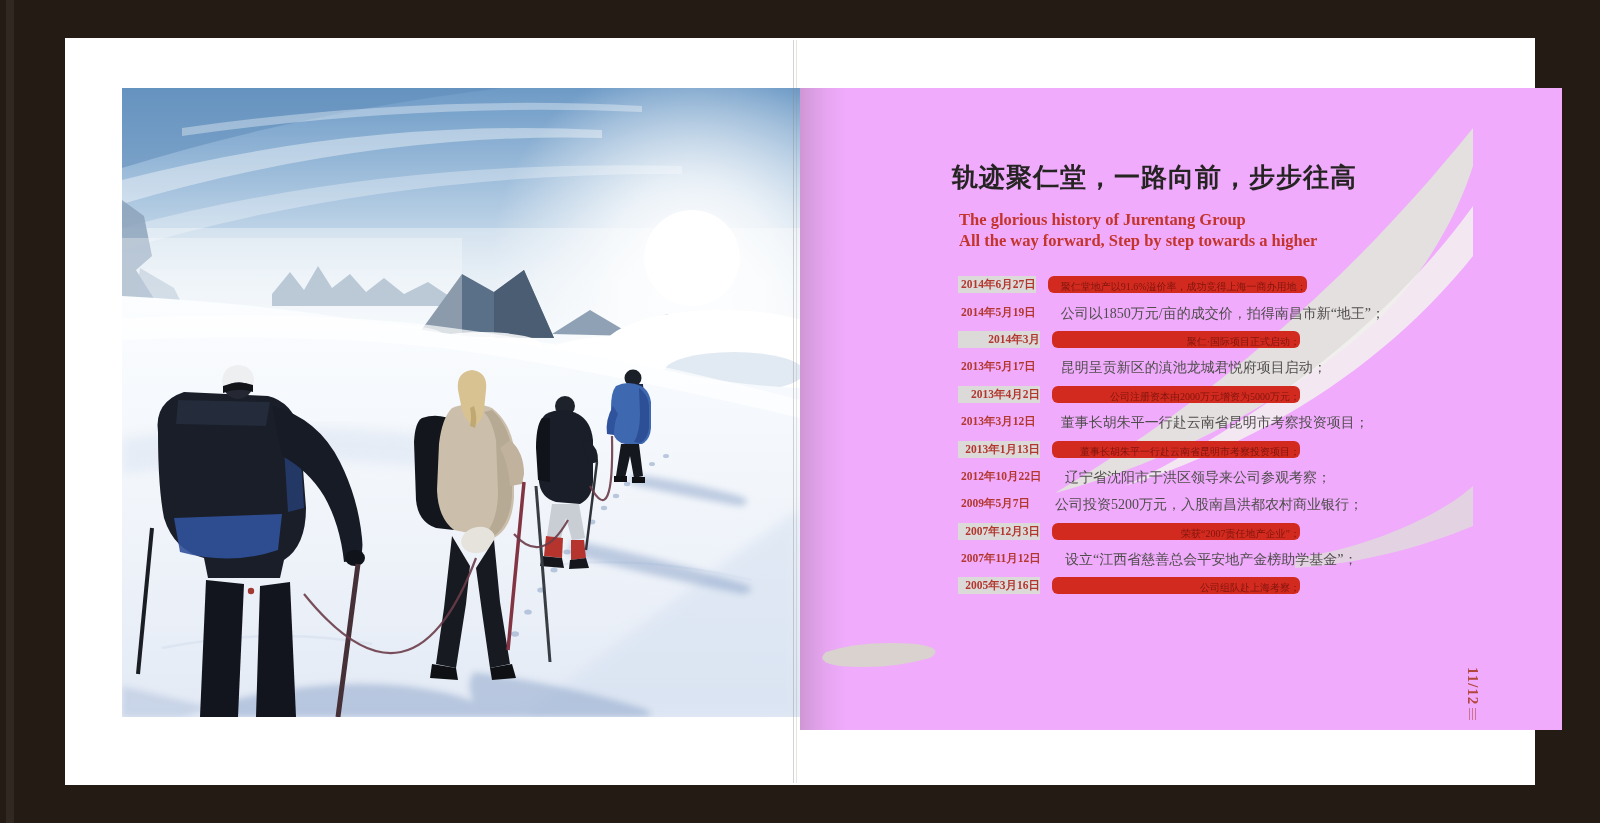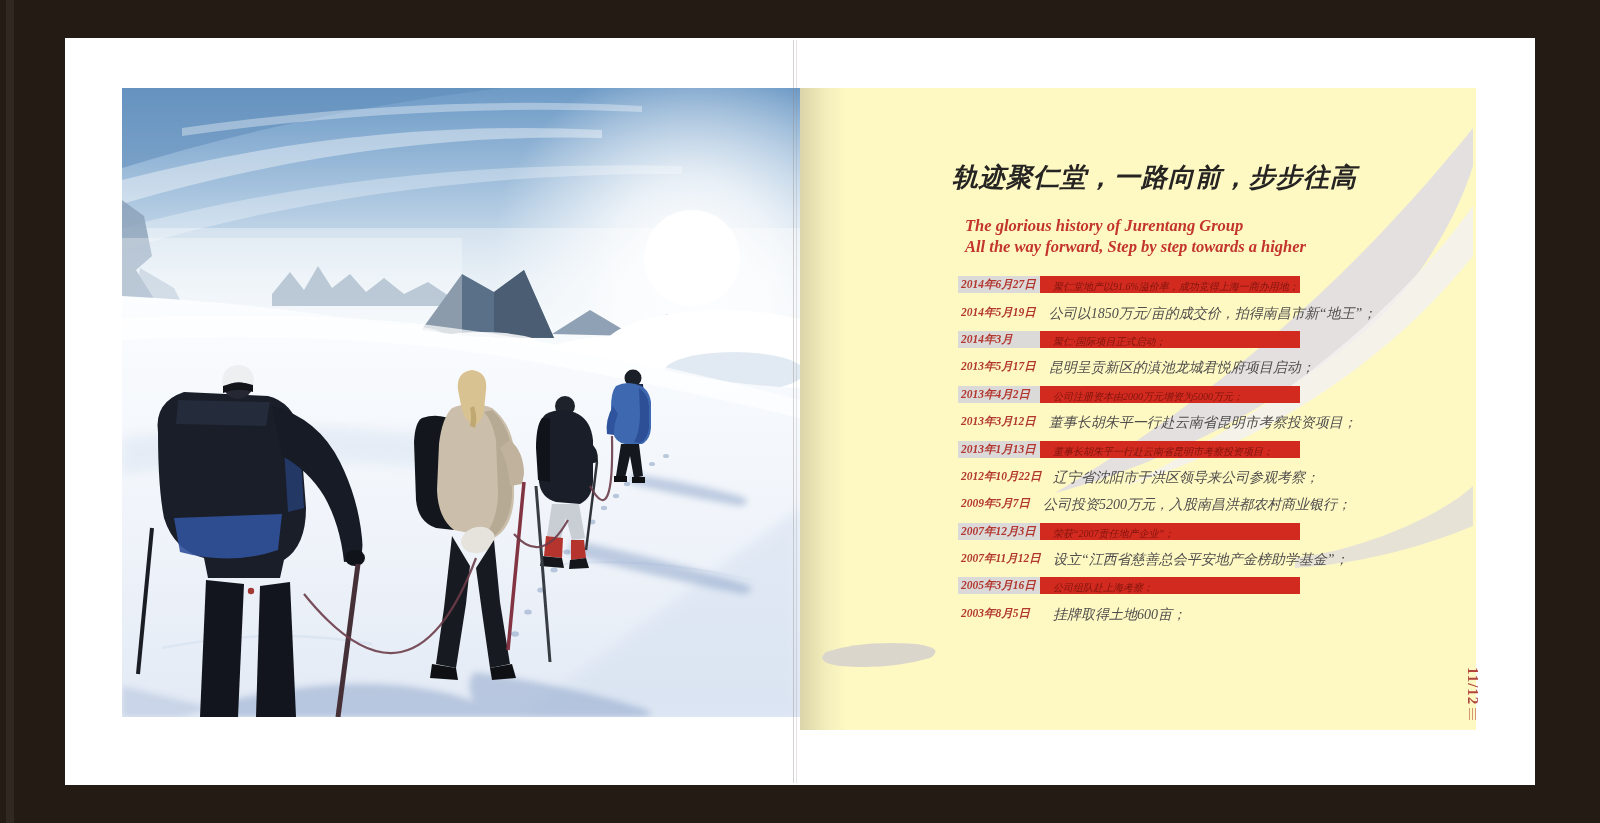--- a/index.html
+++ b/index.html
@@ -7,41 +7,41 @@
          font-family:"Liberation Serif","DejaVu Serif",serif;}
   .stage::before{content:"";position:absolute;left:6px;top:0;width:8px;height:100%;
          background:rgba(255,255,255,0.06);}
   .book{position:absolute;left:65px;top:38px;width:1470px;height:747px;background:#ffffff;}
 
   
   .photo{position:absolute;left:57px;top:50px;width:678px;height:629px;overflow:hidden;}
   .photo svg{display:block;}
 
   
-  .panel{position:absolute;left:735px;top:50px;width:676px;height:642px;background:#fef9c3;overflow:hidden;font-style:italic;}
+  .panel{position:absolute;left:735px;top:50px;width:762px;height:642px;background:#f0abfc;overflow:hidden;}
   .panel .swoosh{position:absolute;left:0;top:0;}
   .gutter-shade{position:absolute;left:0;top:0;width:46px;height:100%;
          background:linear-gradient(to right,rgba(90,80,75,0.22),rgba(90,80,75,0.07) 55%,rgba(90,80,75,0) 100%);}
   .fold-line-1,.fold-line-2{position:absolute;top:2px;height:743px;width:1px;background:rgba(140,130,125,0.35);}
   .fold-line-1{left:728px;}
   .fold-line-2{left:731px;background:rgba(140,130,125,0.22);}
 
   
   .title-cn{position:absolute;left:152px;top:72px;width:480px;margin:0;
          font-size:26px;font-weight:bold;letter-spacing:1px;color:#262423;}
-  .subtitle{position:absolute;left:153px;top:115px;margin:12px;
+  .subtitle{position:absolute;left:153px;top:115px;margin:6px;
          font-size:16.5px;line-height:21px;font-weight:bold;color:#c2342c;}
 
   
-  .timeline{position:absolute;left:158px;top:183px;width:342px;}
+  .timeline{position:absolute;left:158px;top:183px;width:342px;text-align:right;}
   .t-row{display:flex;align-items:center;height:27.4px;}
   .t-date{width:82px;height:17px;line-height:17px;font-weight:bold;font-size:11.5px;
          color:#b2382f;box-sizing:border-box;padding-left:3px;white-space:nowrap;}
   .t-row.hl .t-date{background:#dcd9d9;}
-  .t-content{flex:1;height:17px;line-height:17px;margin-left:0;white-space:nowrap;overflow:visible;}
+  .t-content{flex:1;height:17px;line-height:17px;margin-left:12px;white-space:nowrap;overflow:visible;border-radius:6px;}
   .t-text{display:inline-block;padding-left:13px;font-size:14px;color:#4f4d4c;}
   .t-row.hl .t-content{background:#d32a1f;}
   .t-row.hl .t-text{color:#7f150d;font-size:10px;}
 
   
   .blob{position:absolute;}
 
   
   .page-marker{position:absolute;left:1416px;top:629px;transform:rotate(90deg);
          transform-origin:left top;color:#b2453c;font-size:15px;font-weight:bold;
@@ -281,24 +281,20 @@
   <div class="t-row">
     <span class="t-date">2007年11月12日</span>
     <span class="t-content"><span class="t-text">设立“江西省慈善总会平安地产金榜助学基金”；</span></span>
   </div>
 
   <div class="t-row hl">
     <span class="t-date">2005年3月16日</span>
     <span class="t-content"><span class="t-text">公司组队赴上海考察；</span></span>
   </div>
 
-  <div class="t-row">
-    <span class="t-date">2003年8月5日</span>
-    <span class="t-content"><span class="t-text">挂牌取得土地600亩；</span></span>
-  </div>
 </div>
 
       <svg class="blob" style="left:12px;top:548px;" width="140" height="36" viewBox="0 0 140 36">
         <path d="M14 16 Q50 4 104 8 Q134 12 118 22 Q76 34 28 30 Q2 26 14 16 Z" fill="#d8d4cc" opacity="0.95"></path>
       </svg>
     </div>
 
     <div class="fold-line-1"></div>
     <div class="fold-line-2"></div>
 

